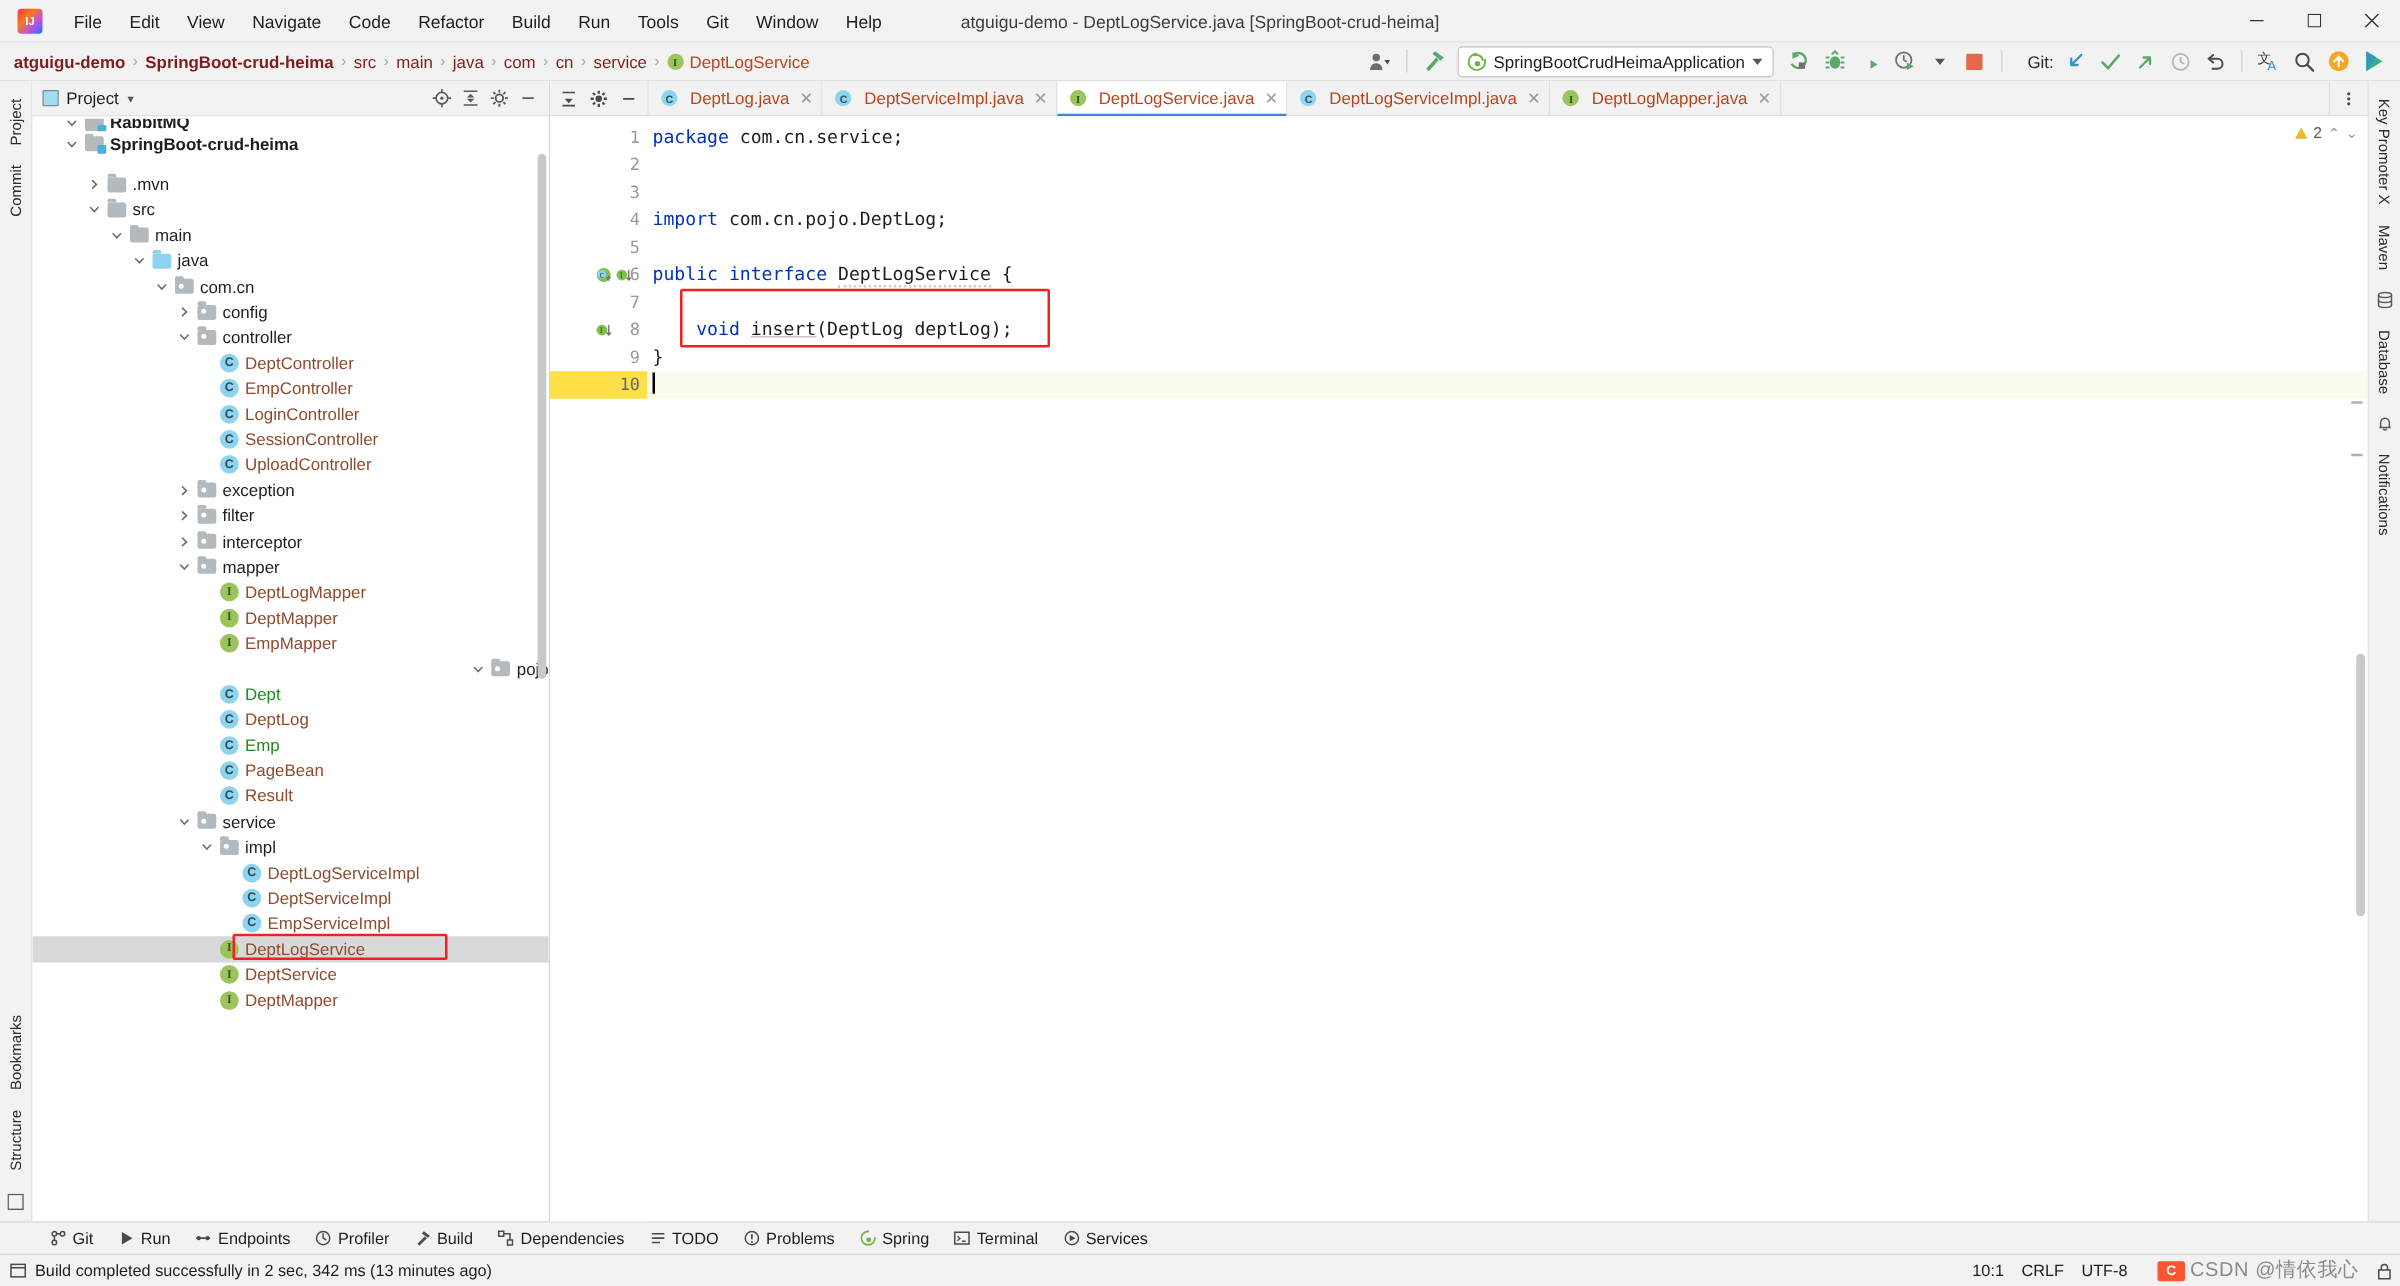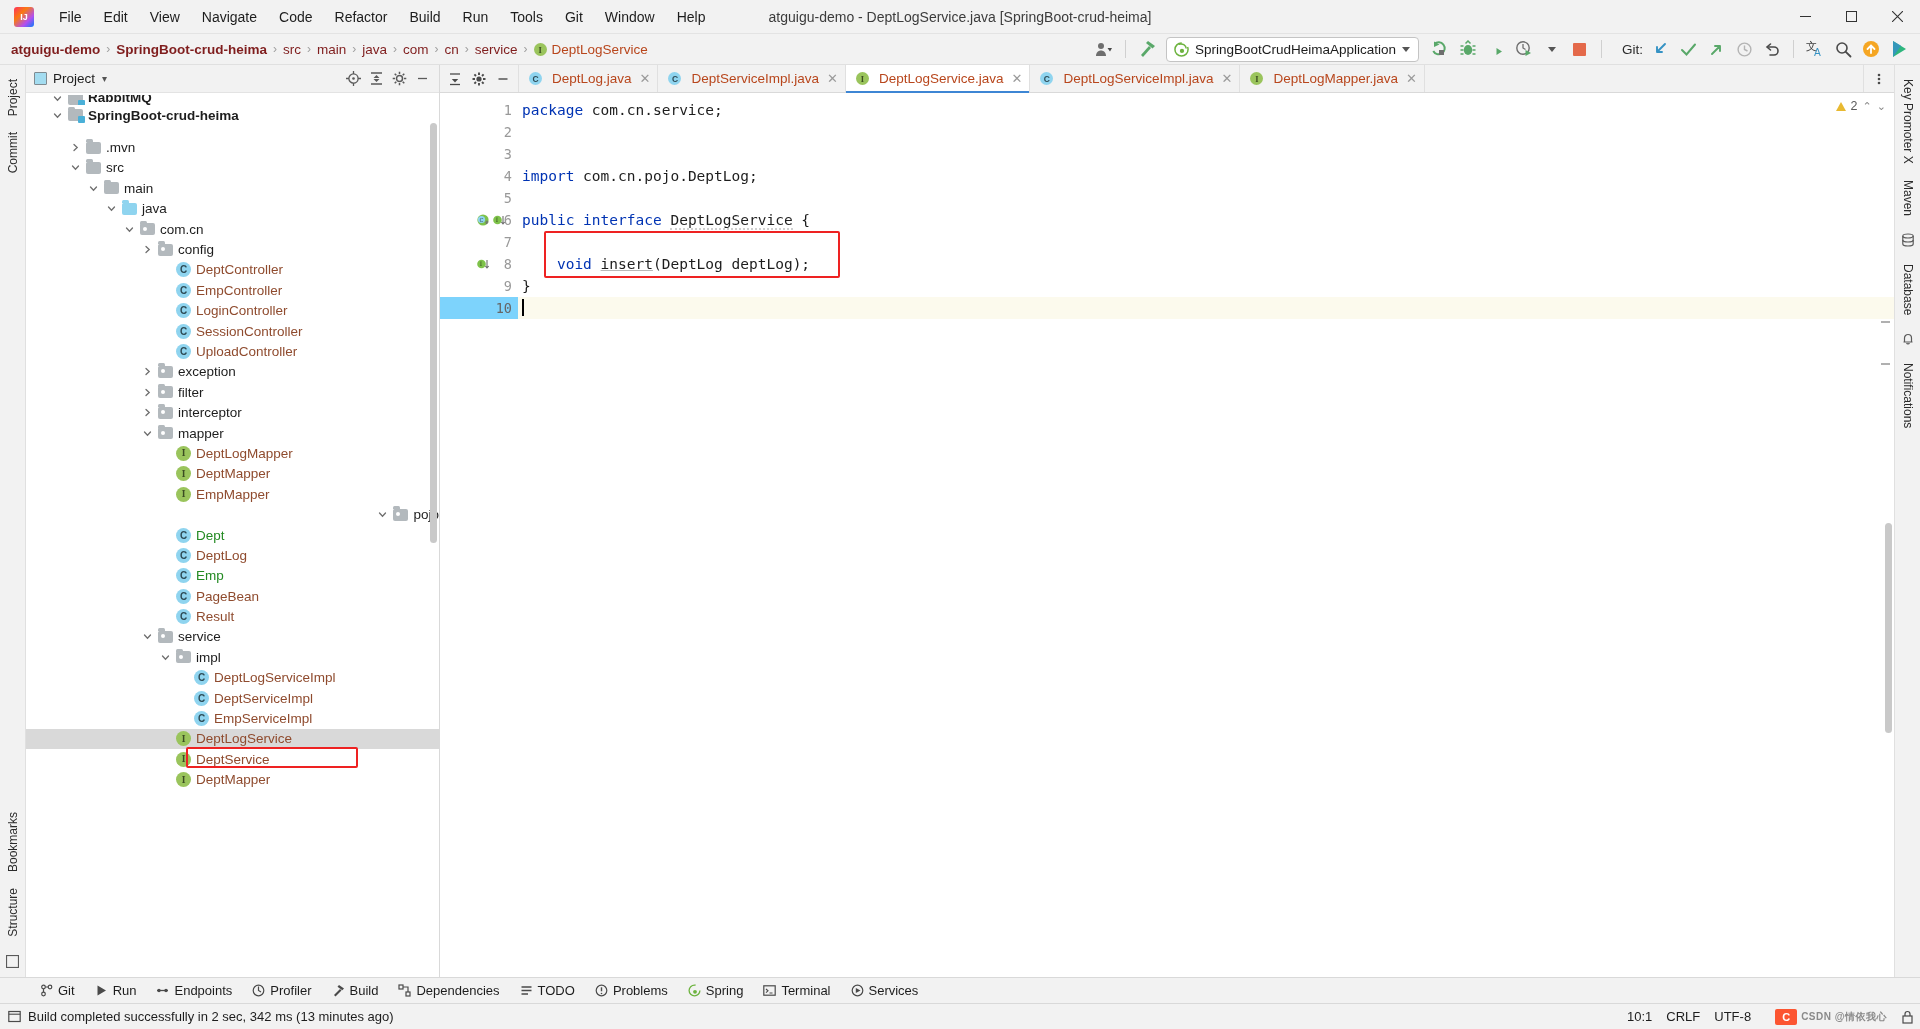--- a/index.html
+++ b/index.html
@@ -207,21 +207,21 @@
     padding:0 6px 0 8px; font-size:13px; color:#1d1d1d; flex:none;
   }
   .sb-right { margin-left:auto; display:flex; align-items:center; gap:14px; }
   .sb-item { cursor:default; }
   .csdn {
     display:flex; align-items:center; gap:4px; margin-left:10px;
   }
   .csdn-logo { width:22px;height:16px;background:#fc5531;border-radius:2px;position:relative; }
   .csdn-logo::after { content:"C"; position:absolute;inset:0;color:#fff;font-size:11px;font-weight:bold;
     display:flex;align-items:center;justify-content:center; }
-  .watermark { font-size:10px; color:#8a8a8a; letter-spacing:0.5px;font-weight:bold; }
+  .watermark { font-size:16px; color:#8a8a8a; letter-spacing:0.5px; }
   svg { display:block; }
 </style>
 </head>
 <body>
 
 <div class="app">
 
   <div class="titlebar">
     <div class="ij-logo"></div>
     <div class="menubar">
@@ -513,20 +513,31 @@
             <span class="twig">
               <svg width="9" height="9" viewBox="0 0 9 9">
                 <path d="M3 1.5 L6.2 4.5 L3 7.5" fill="none" stroke="#6e6e6e" stroke-width="1.3" stroke-linecap="round"></path>
               </svg>
             </span>
             <span class="folder" style="margin-left: 4px; display: inline-flex;">
               <span class="dot"></span>
             </span>
             <span class="tname c-dark">config</span>
           </div>
+          <div class="trow" style="padding-left: 114px;">
+            <span class="twig">
+              <svg width="9" height="9" viewBox="0 0 9 9">
+                <path d="M1.5 3 L4.5 6.2 L7.5 3" fill="none" stroke="#6e6e6e" stroke-width="1.3" stroke-linecap="round"></path>
+              </svg>
+            </span>
+            <span class="folder" style="margin-left: 4px; display: inline-flex;">
+              <span class="dot"></span>
+            </span>
+            <span class="tname c-dark">controller</span>
+          </div>
           <div class="trow" style="padding-left: 132px;">
             <span class="twig"></span>
             <span class="ic-c" style="margin-left: 4px; display: inline-flex;">C</span>
             <span class="tname c-brown">DeptController</span>
           </div>
           <div class="trow" style="padding-left: 132px;">
             <span class="twig"></span>
             <span class="ic-c" style="margin-left: 4px; display: inline-flex;">C</span>
             <span class="tname c-brown">EmpController</span>
           </div>
@@ -762,21 +773,21 @@
         <div class="gutter" id="gutter">
             <div class="gline">1</div>
             <div class="gline">2</div>
             <div class="gline">3</div>
             <div class="gline">4</div>
             <div class="gline">5</div>
             <div class="gline">6</div>
             <div class="gline">7</div>
             <div class="gline">8</div>
             <div class="gline">9</div>
-            <div class="gline" style="background: #7dd3fc; color: rgb(102, 102, 102);">10</div>
+            <div class="gline" style="background: #fde047; color: rgb(102, 102, 102);">10</div>
             <div class="gutter-marks">
               <div class="gmark"></div>
               <div class="gmark"></div>
               <div class="gmark"></div>
               <div class="gmark"></div>
               <div class="gmark"></div>
               <div class="gmark">
                 <span style="display: inline-flex;">
                   <svg width="14" height="14" viewBox="0 0 14 14">
                     <circle cx="7" cy="7" r="5.6" fill="#7ec24a"></circle>

